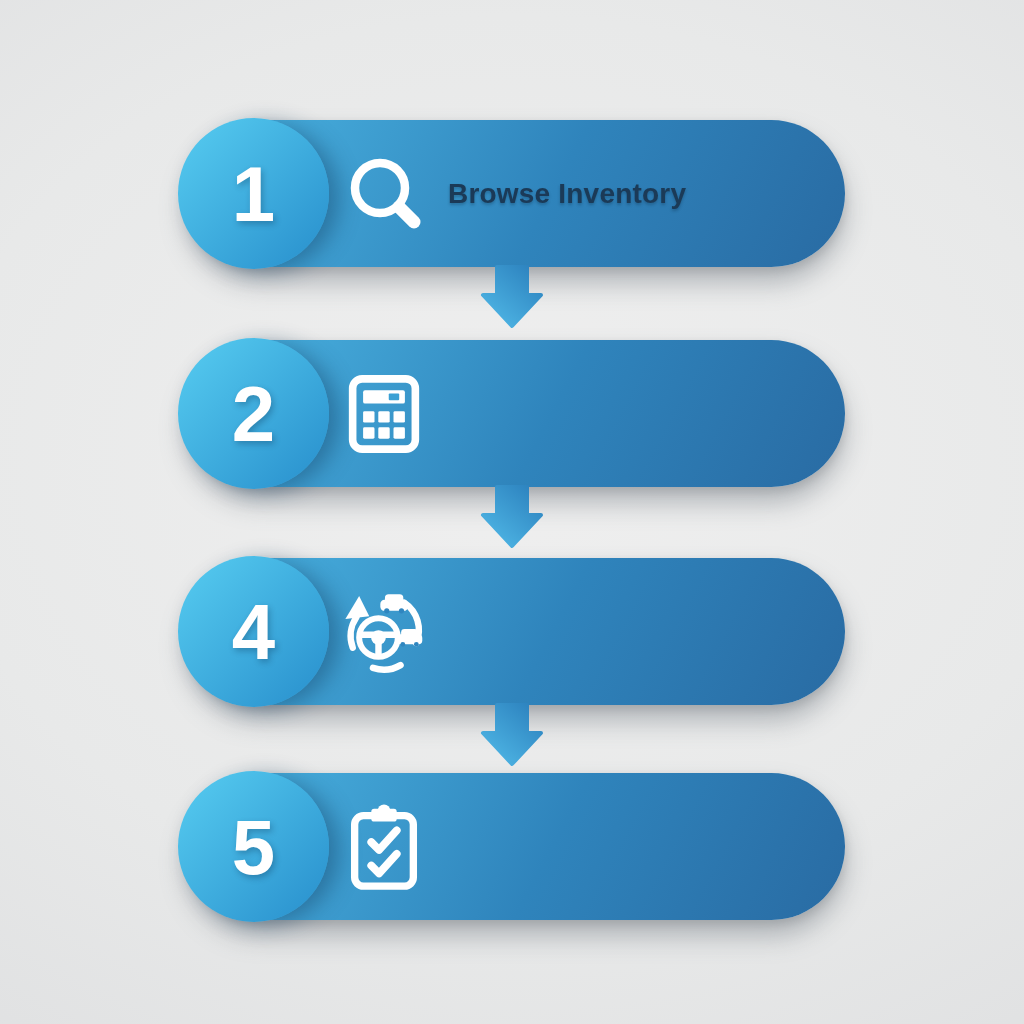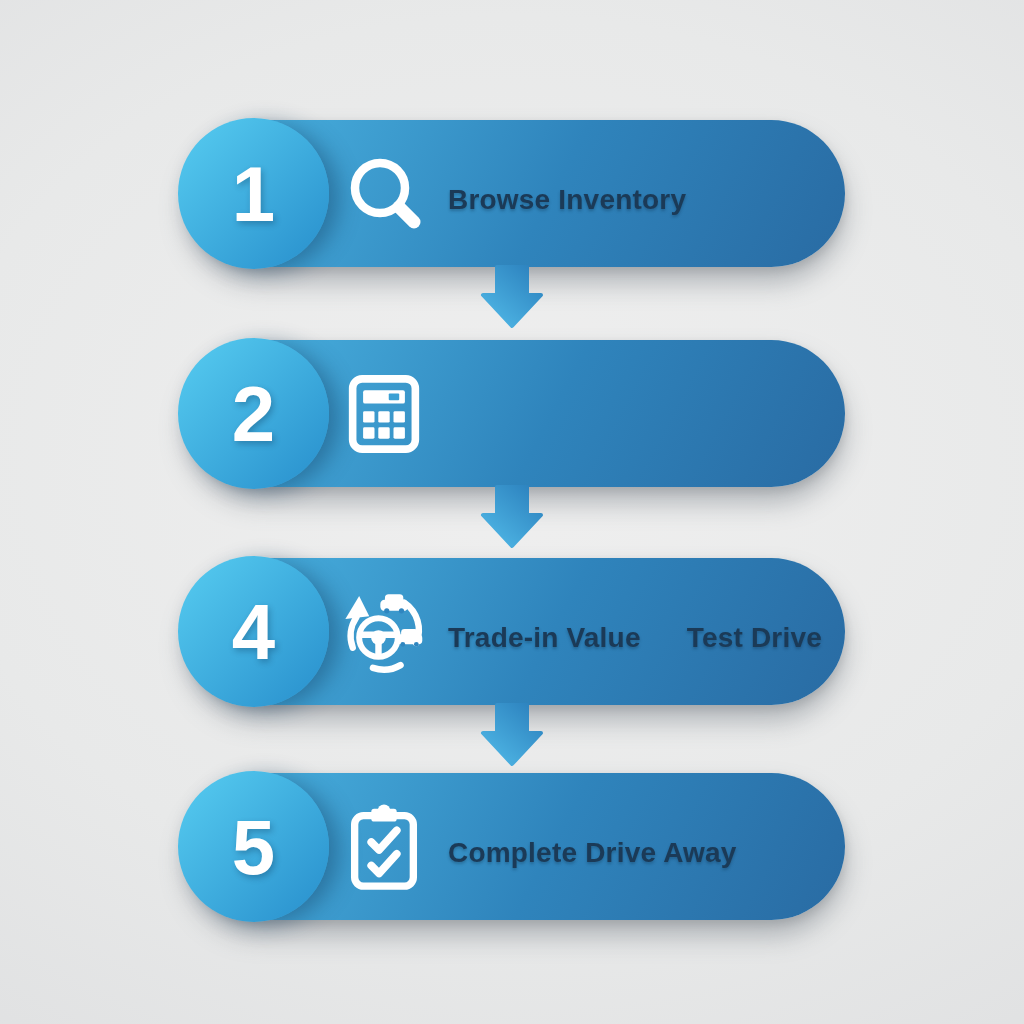--- a/index.html
+++ b/index.html
@@ -53,21 +53,21 @@
   }
   .step-icon-box{
     position:absolute;
     left:152px;top:0;width:92px;height:100%;
     display:flex;align-items:center;justify-content:center;
   }
   .step-icon-box svg{display:block;}
   .step-labels{
     position:absolute;
     left:262px;top:0;right:30px;height:100%;
-    display:flex;align-items:center;margin-top:6px;
+    display:flex;align-items:center;
   }
   .step-label{
     color:var(--label-color);
     font-size:28px;font-weight:bold;
     letter-spacing:0.2px;
     white-space:nowrap;
     text-shadow:0 2px 3px rgba(10,35,60,0.30);
   }
   .step-label + .step-label{margin-left:46px;}
   .step-label:empty{display:none;}
@@ -164,24 +164,20 @@
         </g>
 
         <g transform="translate(64,45) scale(0.92)">
           <rect x="5" y="2" width="20" height="10" rx="4" fill="var(--icon-color)"></rect>
           <rect x="0" y="8" width="30" height="12" rx="4.5" fill="var(--icon-color)"></rect>
           <circle cx="7" cy="20" r="2.8" fill="#2f86c0"></circle>
           <circle cx="23" cy="20" r="2.8" fill="#2f86c0"></circle>
         </g>
       </svg>
     </div>
-    <div class="step-labels">
-      <span class="step-label">Trade-in Value</span>
-      <span class="step-label">Test Drive</span>
-    </div>
   </section>
 
   <svg class="connector connector-3" viewBox="0 0 64 64">
     <defs>
       <linearGradient id="arrowGradC" x1="0" y1="1" x2="0.85" y2="0">
         <stop offset="0" style="stop-color:var(--arrow-light)"></stop>
         <stop offset="1" style="stop-color:var(--arrow-dark)"></stop>
       </linearGradient>
     </defs>
     <polygon points="17,2 47,2 47,30 61,30 32,61 3,30 17,30" fill="url(#arrowGradC)" stroke="url(#arrowGradC)" stroke-width="4" stroke-linejoin="round"></polygon>
@@ -193,19 +189,15 @@
     </div>
     <div class="step-icon-box">
       <svg width="76" height="90" viewBox="0 0 76 92" fill="none">
         <rect x="8" y="14" width="60" height="72" rx="9" stroke="var(--icon-color)" stroke-width="7.5"></rect>
         <circle cx="38" cy="9" r="6.5" fill="var(--icon-color)"></circle>
         <rect x="25" y="7" width="26" height="13" rx="3" fill="var(--icon-color)"></rect>
         <path d="M25 41 L33 49 L51 29" stroke="var(--icon-color)" stroke-width="8" stroke-linecap="round" stroke-linejoin="round"></path>
         <path d="M25 65 L33 73 L51 53" stroke="var(--icon-color)" stroke-width="8" stroke-linecap="round" stroke-linejoin="round"></path>
       </svg>
     </div>
-    <div class="step-labels">
-      <span class="step-label">Complete Drive Away</span>
-
-    </div>
   </section>
 
 </div>
 
 </body></html>

